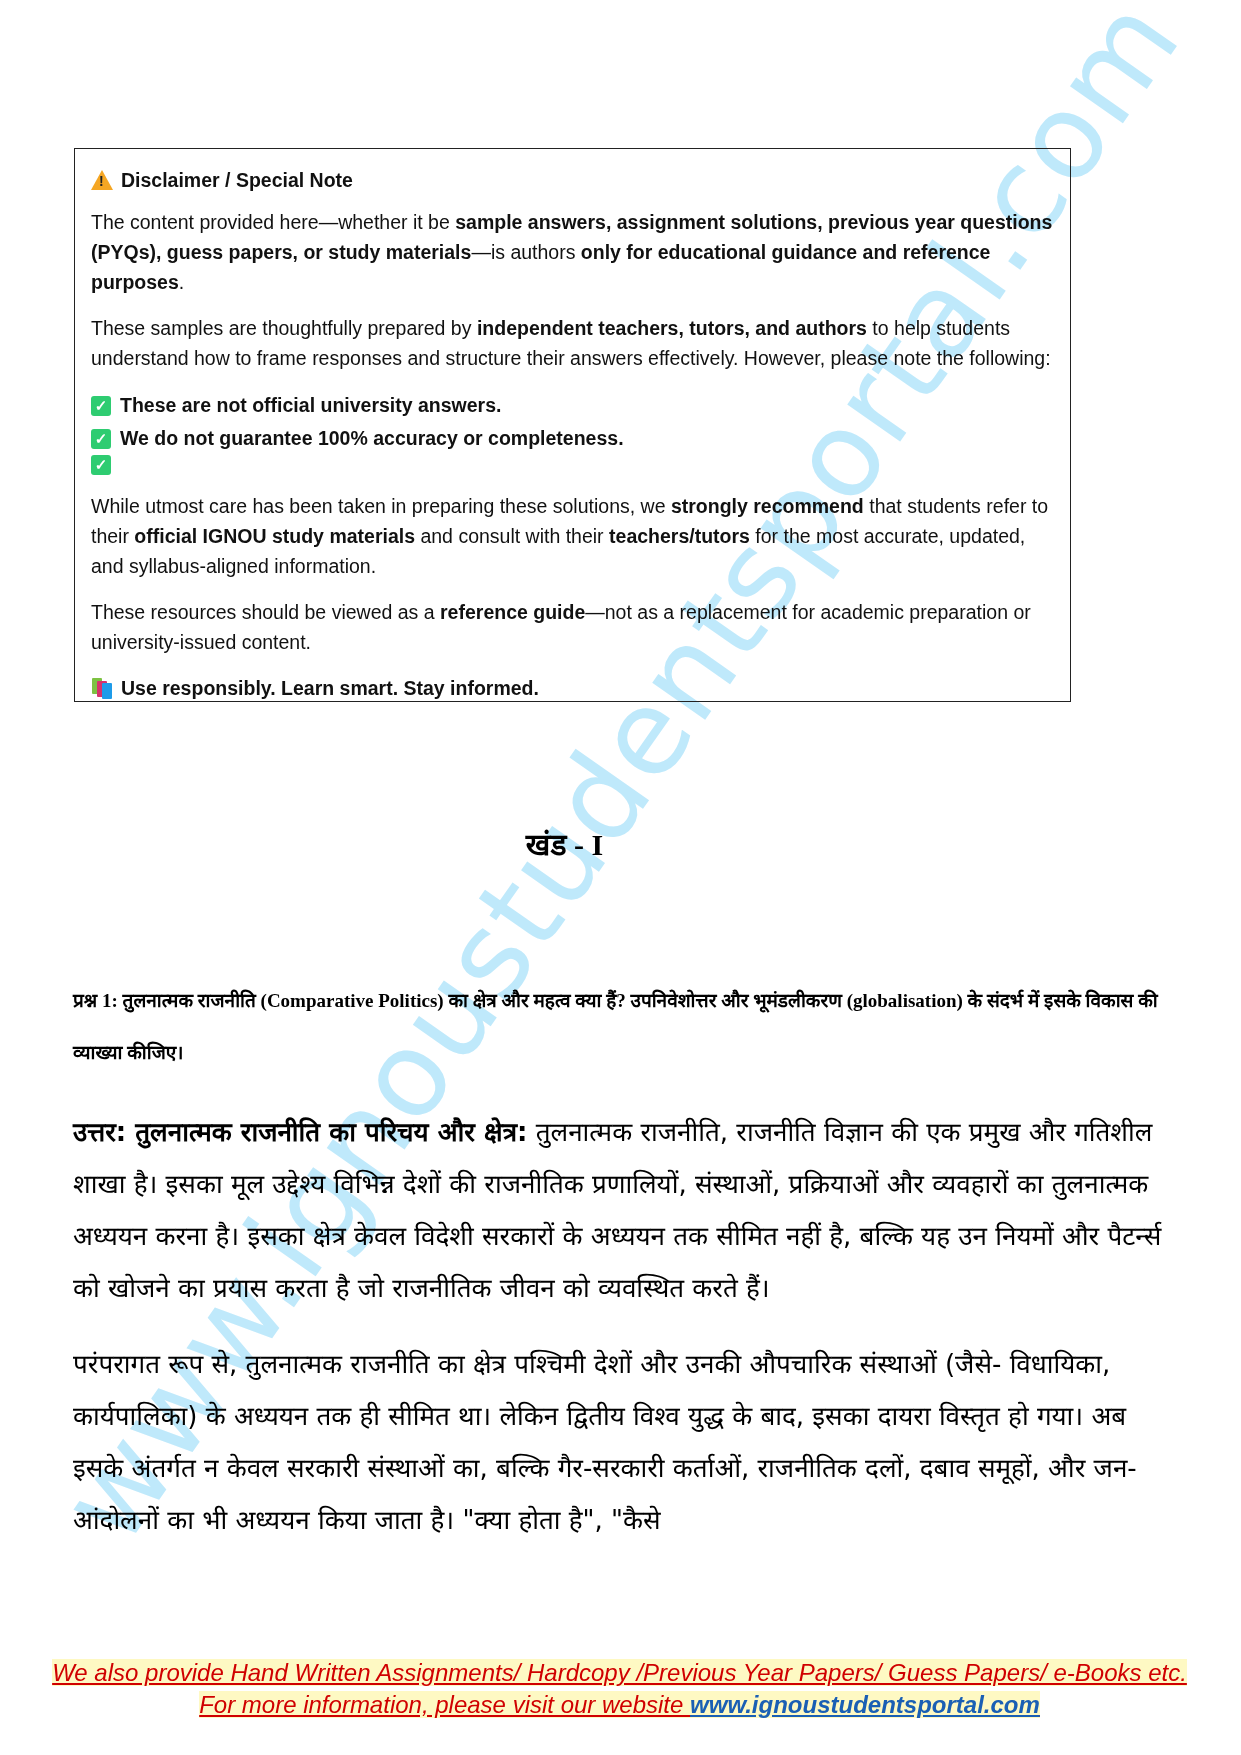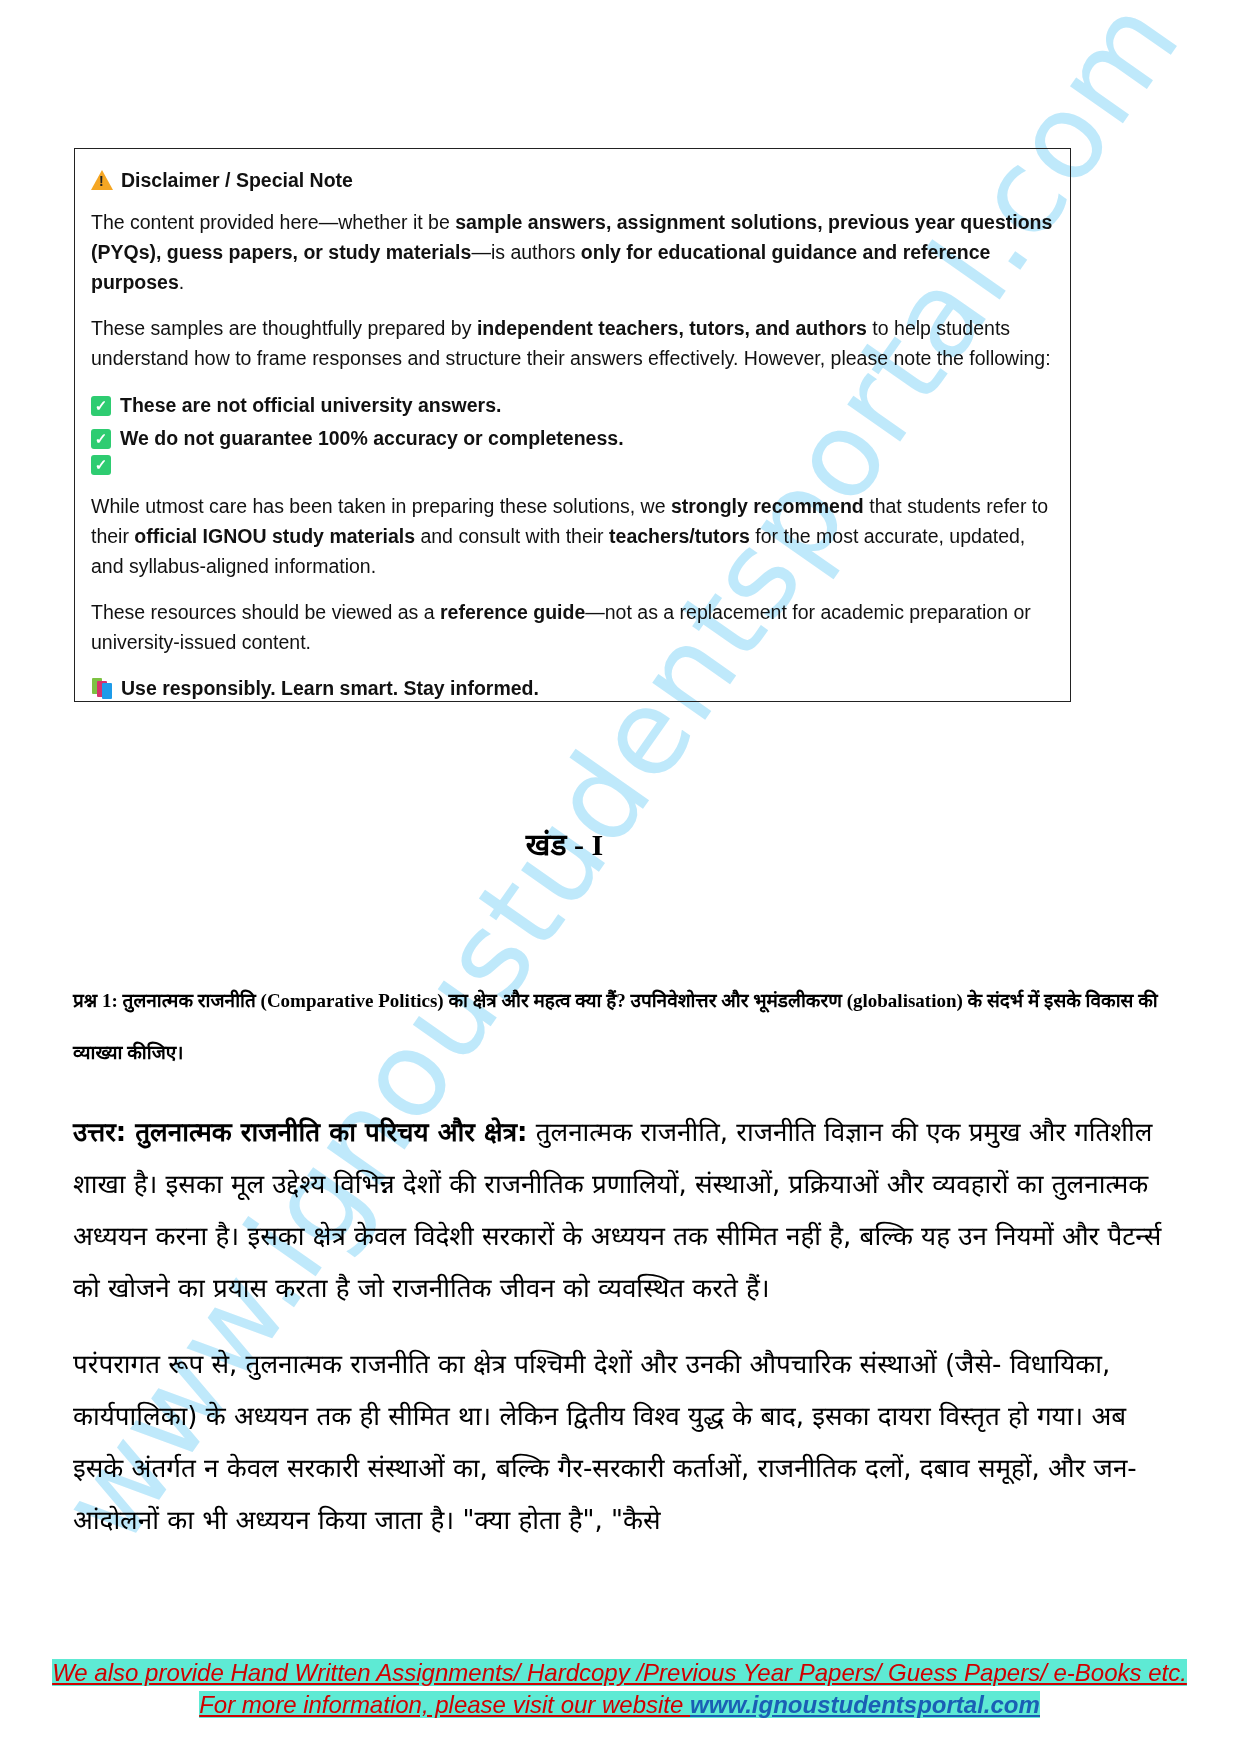--- a/index.html
+++ b/index.html
@@ -180,21 +180,21 @@
       top: 1657px;
       width: 1135px;
       font-family: "Liberation Sans", sans-serif;
       font-style: italic;
       font-size: 24px;
       line-height: 32px;
       text-align: center;
     }
     .promo .line {
       display: inline;
-      background: #5eead4;
+      background: #fef9c3;
       color: #d00000;
       text-decoration: underline;
       text-decoration-color: #d00000;
     }
     .promo .site {
       color: #1a5fb4;
       font-weight: bold;
       text-decoration: underline;
       text-decoration-color: #1a5fb4;
     }

